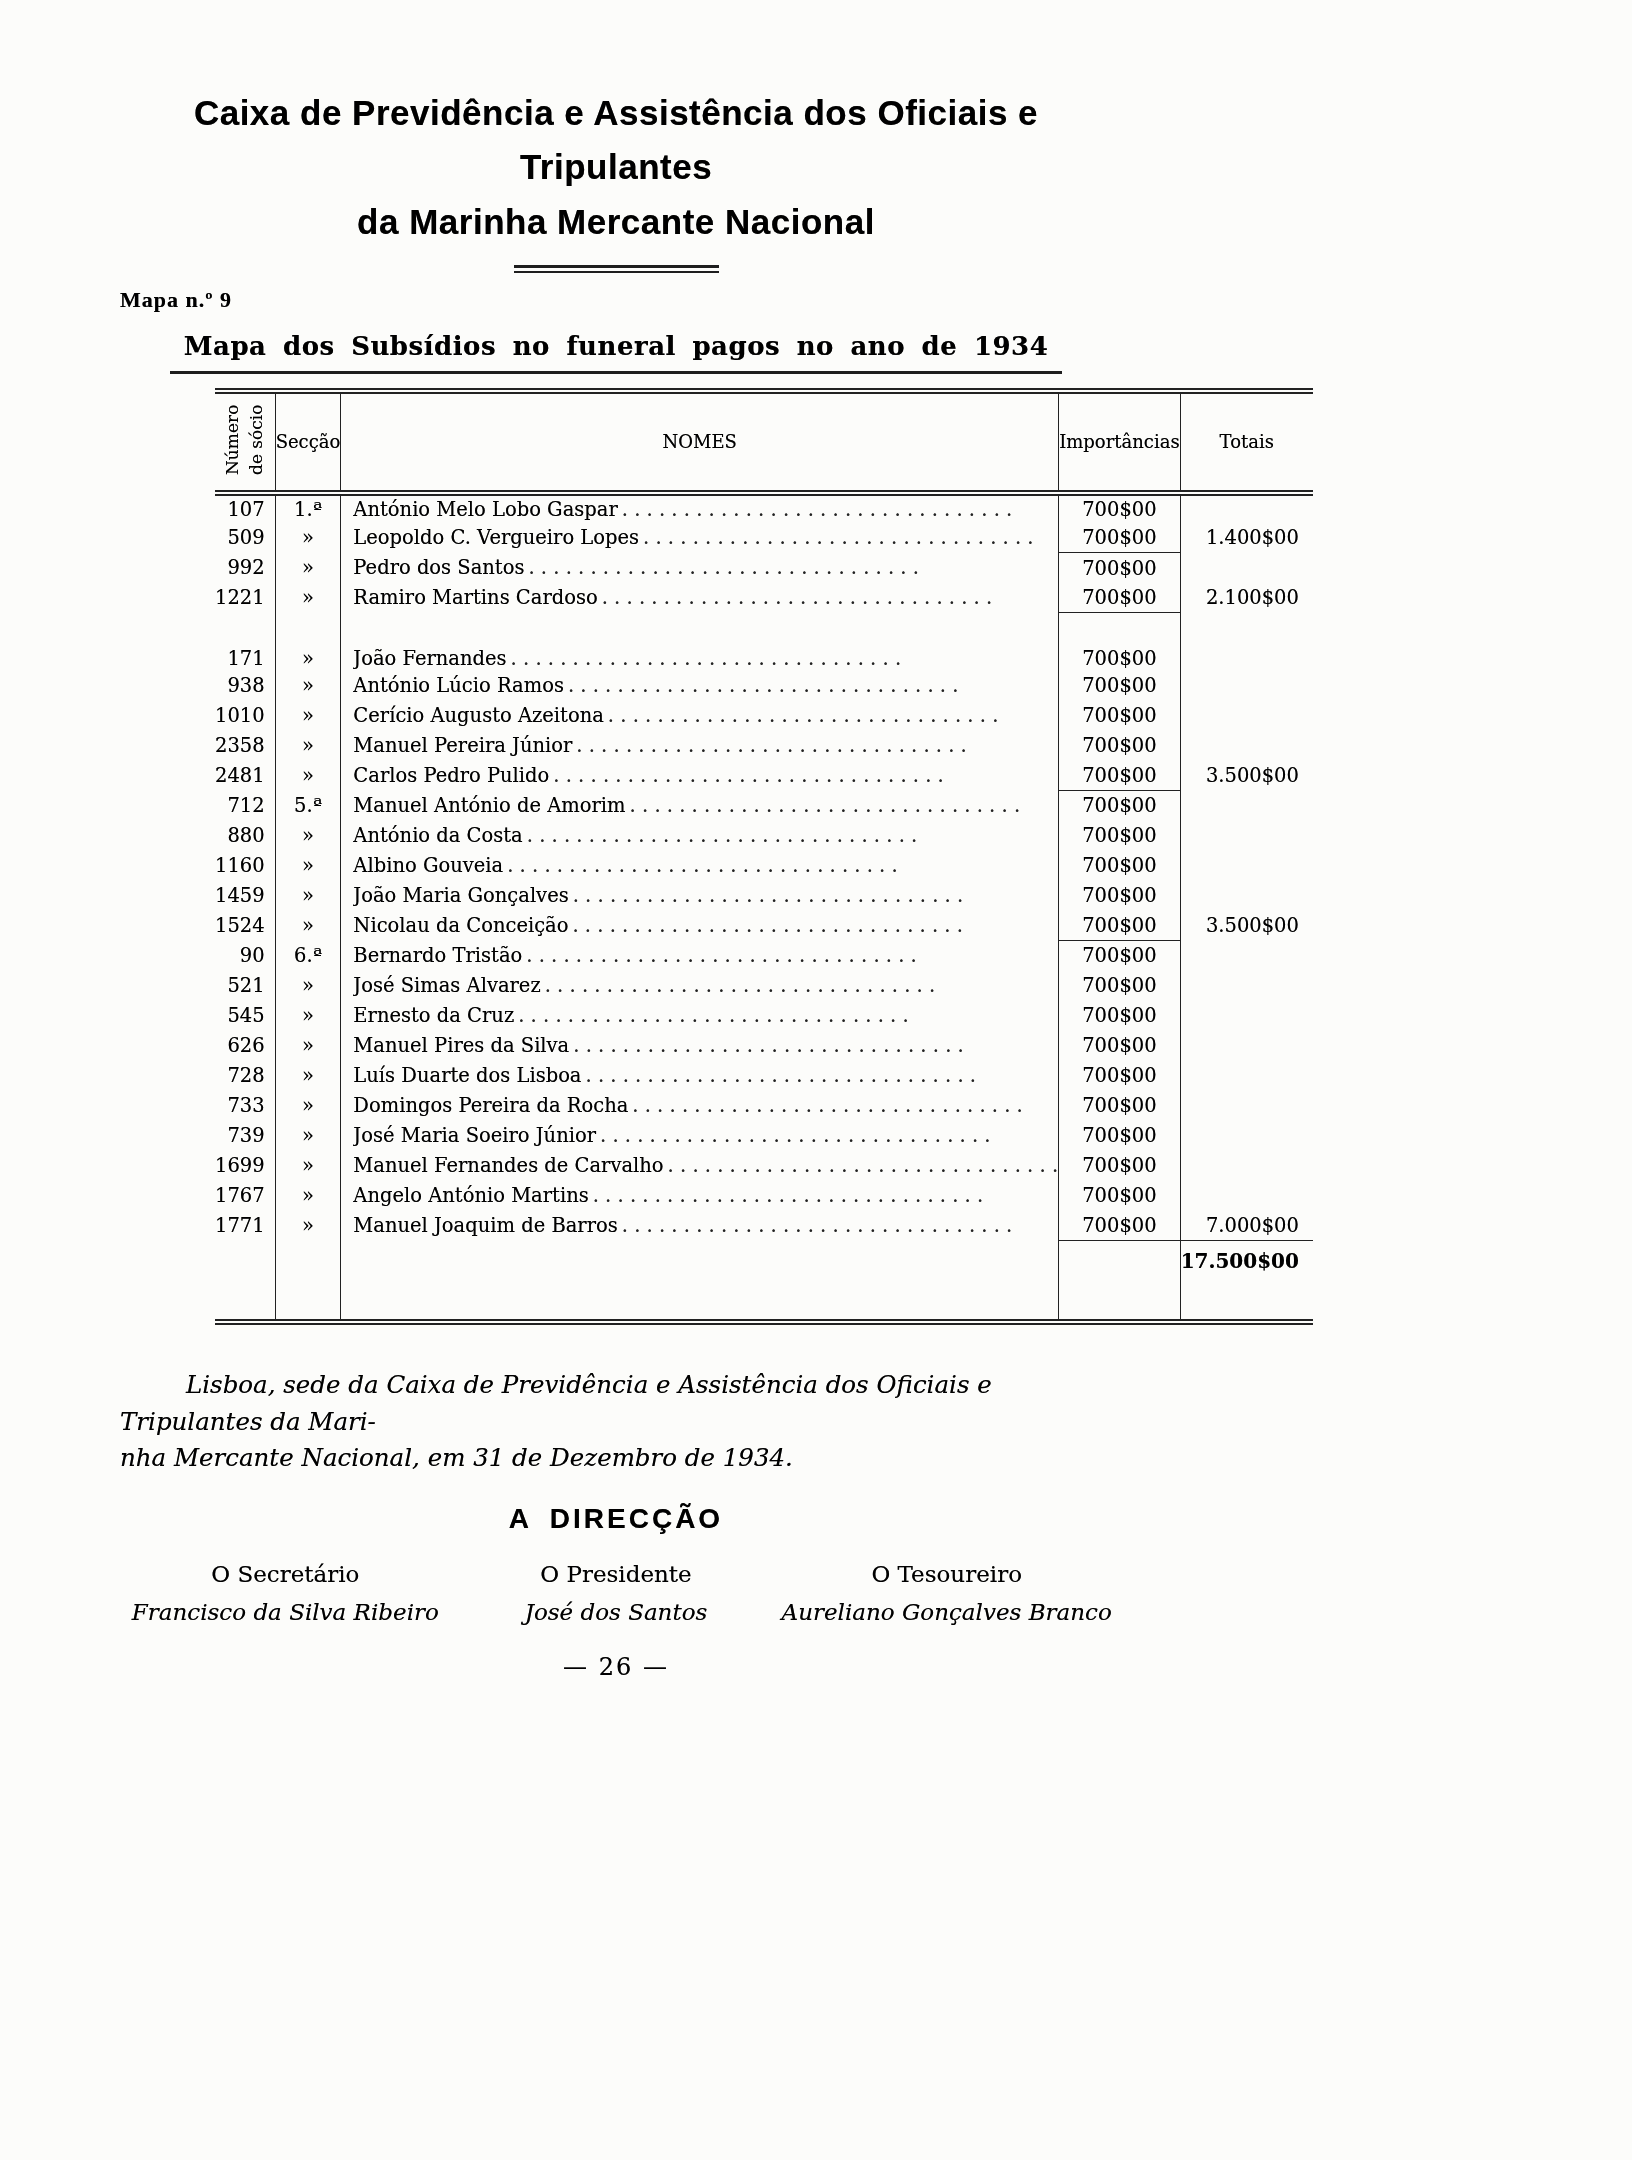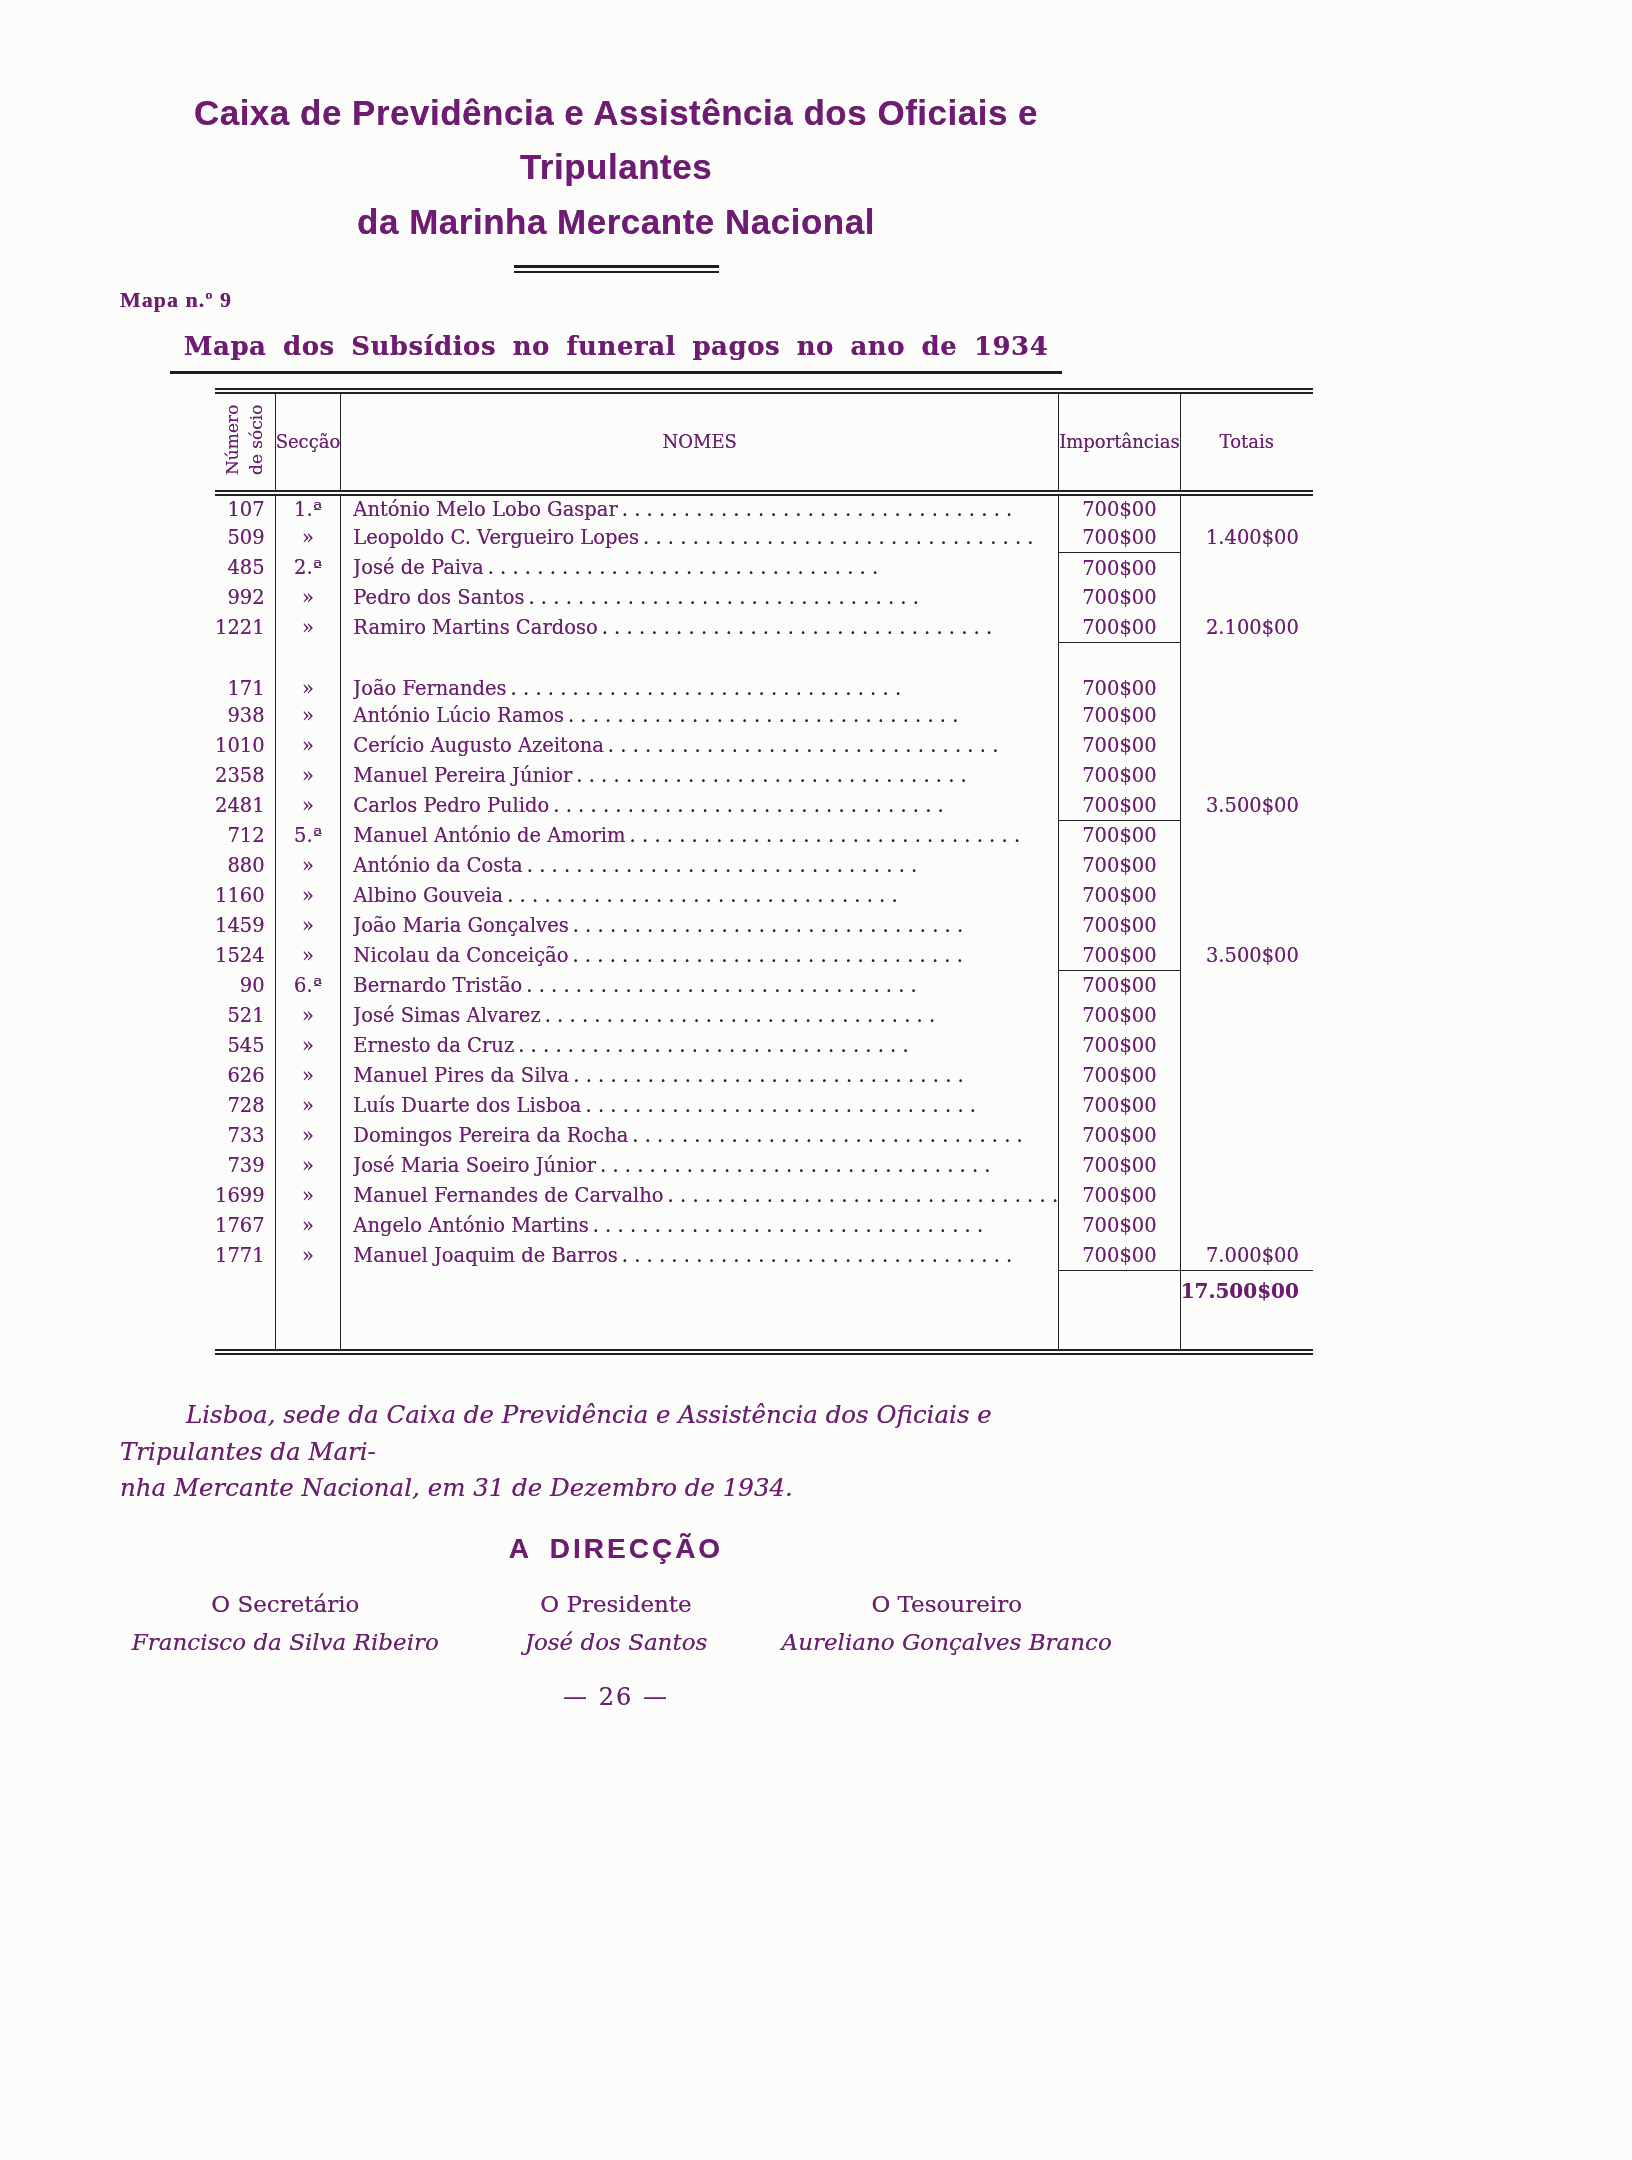--- a/index.html
+++ b/index.html
@@ -1,20 +1,20 @@
 <!DOCTYPE html>
 <html><head>
 <meta charset="utf-8">
 <style>
   * { margin:0; padding:0; box-sizing:border-box; }
   html,body { background:#fbfbf8; }
   body { width:1632px; min-height:2160px; font-family:"DejaVu Serif", serif; }
   .page {
     position:relative; width:1632px; height:2160px;
-    background:#fcfcfa; color:#701a75;
+    background:#fcfcfa; color:#000000;
     text-shadow:0 0 0.3px rgba(0,0,0,0.55);
     overflow:hidden;
   }
   .content { position:absolute; left:120px; top:86px; width:992px; }
 
   
   .doc-title {
     font-family:"Liberation Sans", sans-serif; font-weight:700;
     font-size:35px; line-height:1.55; text-align:center; letter-spacing:0.5px;
   }
@@ -127,32 +127,20 @@
             <td class="col-num">509</td>
             <td class="col-sec">»</td>
             <td class="col-nome">
               <div class="nome-wrap">
                 <span class="nm">Leopoldo C. Vergueiro Lopes</span>
                 <span class="leader"></span>
               </div>
             </td>
             <td class="col-imp">700$00</td>
             <td class="col-tot">1.400$00</td>
-          </tr>
-          <tr>
-            <td class="col-num">485</td>
-            <td class="col-sec">2.ª</td>
-            <td class="col-nome">
-              <div class="nome-wrap">
-                <span class="nm">José de Paiva</span>
-                <span class="leader"></span>
-              </div>
-            </td>
-            <td class="col-imp">700$00</td>
-            <td class="col-tot"></td>
           </tr>
           <tr>
             <td class="col-num">992</td>
             <td class="col-sec">»</td>
             <td class="col-nome">
               <div class="nome-wrap">
                 <span class="nm">Pedro dos Santos</span>
                 <span class="leader"></span>
               </div>
             </td>

